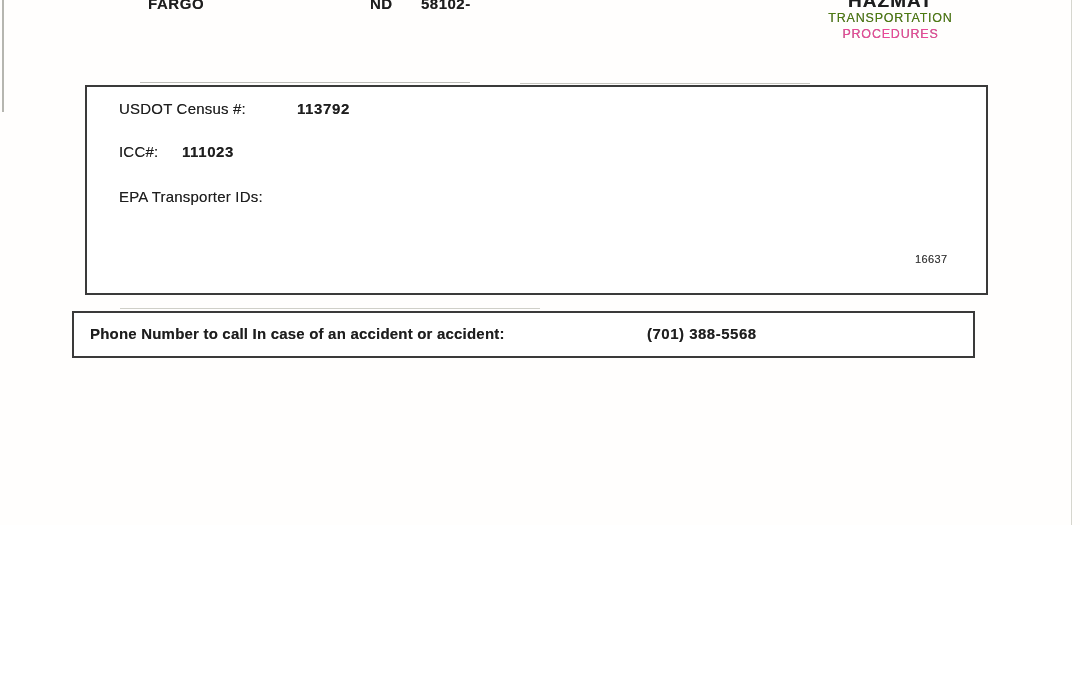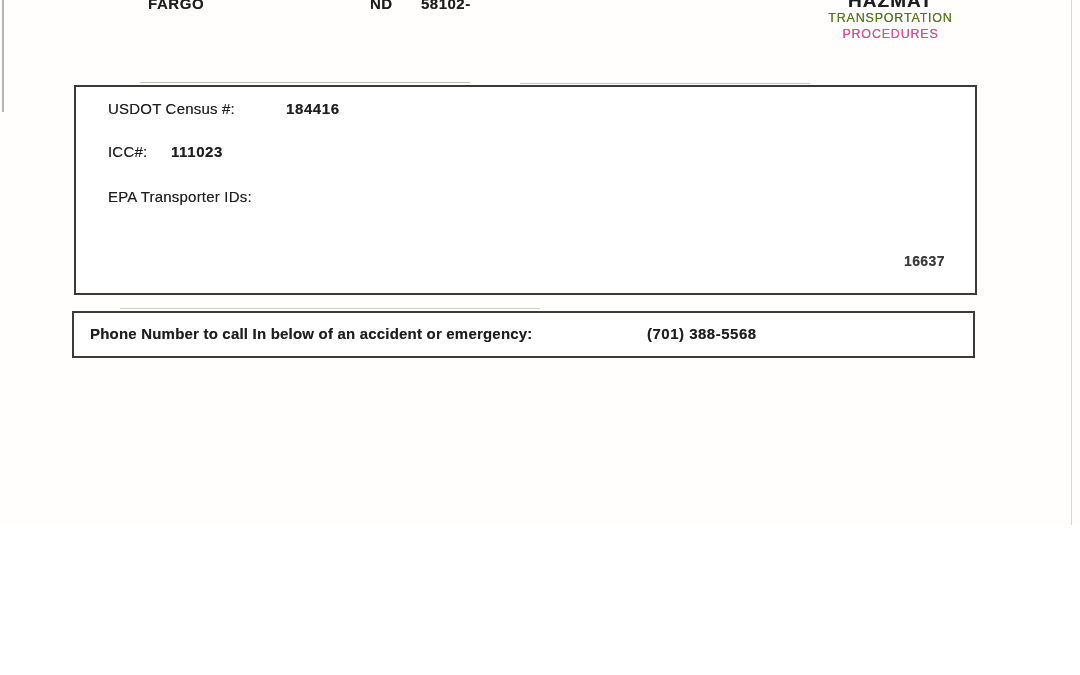--- a/index.html
+++ b/index.html
@@ -18,34 +18,34 @@
   .hdr-city   { left:148px; top:-5px; font-size:15px; font-weight:bold; letter-spacing:0.6px; }
   .hdr-state  { left:370px; top:-5px; font-size:15px; font-weight:bold; letter-spacing:0.5px; }
   .hdr-zip    { left:421px; top:-5px; font-size:15px; font-weight:bold; letter-spacing:0.5px; }
   .hdr-title  { left:808px; top:-8px; width:165px; text-align:center; }
   .hdr-title .t1 { font-size:19px; font-weight:bold; letter-spacing:1px; line-height:18px; }
   .hdr-title .t2 { font-size:12.5px; letter-spacing:0.8px; line-height:16px; color:#4d7c0f; }
   .hdr-title .t3 { font-size:12.5px; letter-spacing:0.8px; line-height:16px; color:#ec4899; }
 
   
   .box { position:absolute; background:#ffffff; border:2px solid #3a3a3a; }
-  .box-registration { left:74px;  top:85px;  width:899px; height:206px; }
+  .box-registration { left:85px;  top:85px;  width:899px; height:206px; }
   .box-emergency    { left:72px;  top:311px; width:899px; height:43px;  }
   .box-bottom       { left:72px;  top:646px; width:617px; height:60px;  }
 
   .reg-row { position:absolute; left:32px; font-size:15px; }
   .reg-row .lbl { letter-spacing:0.2px; }
   .reg-row .val { font-weight:bold; letter-spacing:0.6px; }
   .row-usdot { top:13px; }
   .row-icc   { top:56px; }
   .row-epa   { top:101px; }
   .row-intra { top:147px; }
   .val-usdot { position:absolute; left:178px; top:0; }
   .val-icc   { position:absolute; left:63px;  top:0; }
-  .page-ref  { position:absolute; left:828px; top:166px; font-size:14px; color:#3a3a3a; letter-spacing:0.4px;font-weight:bold; }
+  .page-ref  { position:absolute; left:828px; top:166px; font-size:11px; color:#3a3a3a; letter-spacing:0.4px; }
 
   .emg-lbl { position:absolute; left:16px;  top:12px; font-size:15px; font-weight:bold; letter-spacing:0.2px; }
   .emg-val { position:absolute; left:573px; top:12px; font-size:15px; font-weight:bold; letter-spacing:0.5px; }
 
   .clipped-line { position:absolute; left:28px; top:20px; font-size:14.5px; color:#3c3c3c; letter-spacing:0.3px; }
 
   
   .edge-left   { left:2px;    top:0;     width:2px; height:112px; background:#b6b6b0; }
   .edge-right  { left:1071px; top:0;     width:1px; height:675px; background:#d6d6ce; }
   .artifact-1  { left:140px;  top:82px;  width:330px; height:1px; background:#bdbdb8; }
@@ -72,39 +72,39 @@
   <div class="abs hdr-title">
     <div class="scan-text t1">HAZMAT</div>
     <div class="scan-text t2">TRANSPORTATION</div>
     <div class="scan-text t3">PROCEDURES</div>
   </div>
 
   <div class="box box-registration">
 
     <div class="reg-row row-usdot">
       <span class="scan-text lbl">USDOT Census #:</span>
-      <span class="scan-text val val-usdot">184416</span>
+      <span class="scan-text val val-usdot">113792</span>
     </div>
 
     <div class="reg-row row-icc">
       <span class="scan-text lbl">ICC#:</span>
       <span class="scan-text val val-icc">111023</span>
     </div>
 
     <div class="reg-row row-epa">
       <span class="scan-text lbl">EPA Transporter IDs:</span>
       <span class="scan-text val"></span>
     </div>
 
 
     <div class="scan-text page-ref">16637</div>
   </div>
 
   <div class="box box-emergency">
-    <span class="scan-text emg-lbl">Phone Number to call In below of an accident or emergency:</span>
+    <span class="scan-text emg-lbl">Phone Number to call In case of an accident or accident:</span>
     <span class="scan-text emg-val">(701) 388-5568</span>
   </div>
 
   <div class="box box-bottom">
     <span class="scan-text clipped-line">Listing of hazardous materials transported below</span>
   </div>
 
 </div>
 
 </body></html>

